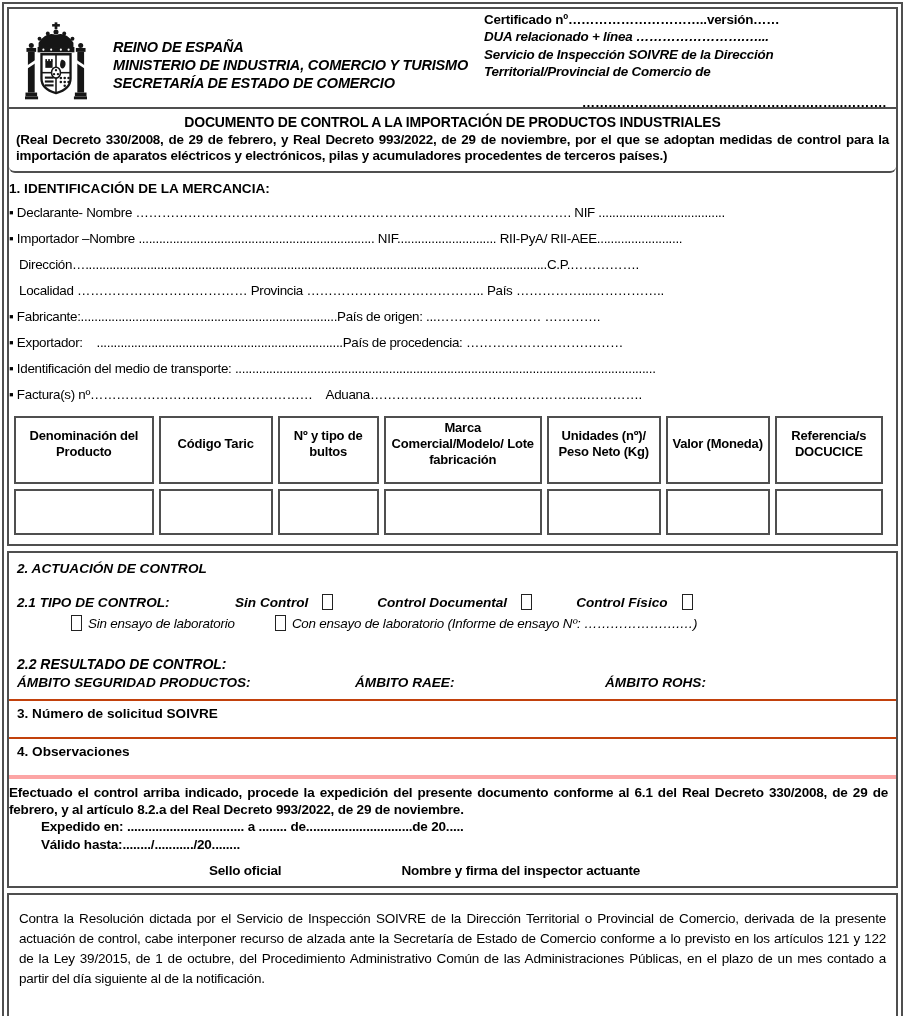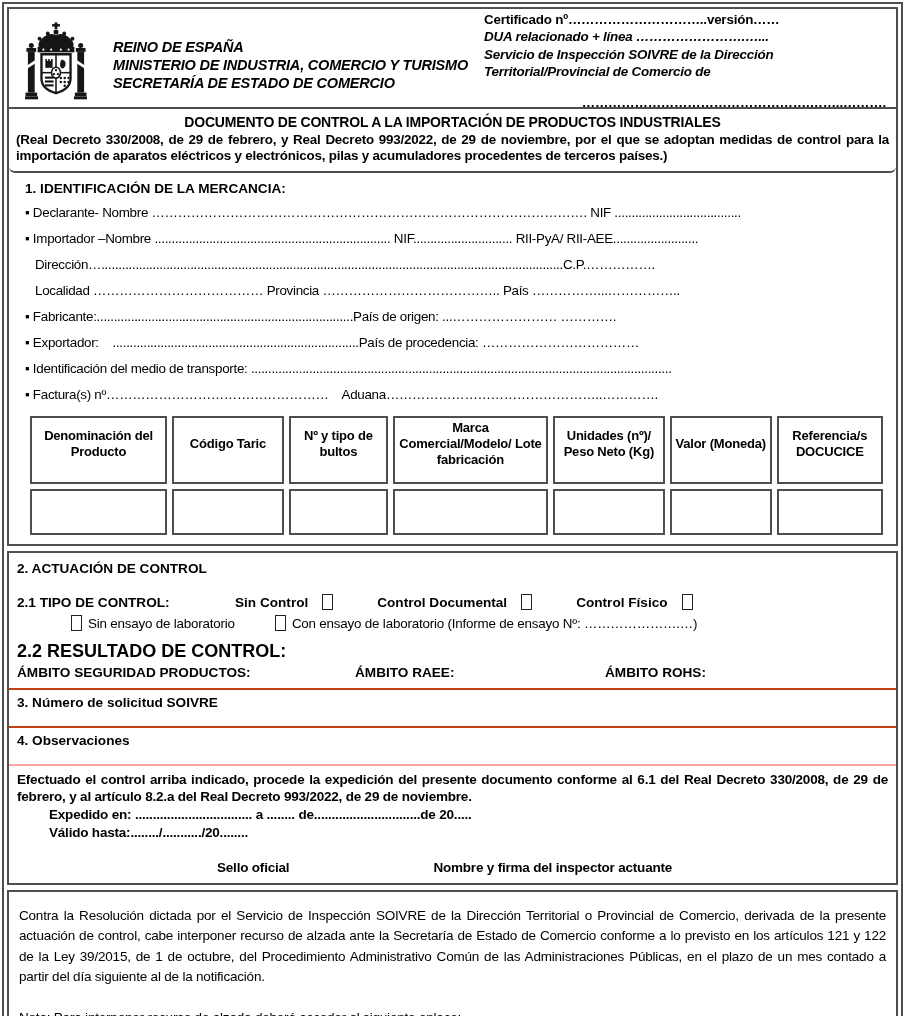--- a/index.html
+++ b/index.html
@@ -29,50 +29,50 @@
   .certblock { margin-left: auto; width: 402px; font-size: 13.4px; font-weight: bold; line-height: 1.3; letter-spacing: -0.2px; }
   .certblock .it { font-style: italic; }
   .cert-dots { margin-top: 13px; text-align: right; font-style: normal; }
 
   
   .titlebox { padding: 5px 7px 6px 7px; border-bottom: 2px solid #4f4f4f; border-radius: 6px; }
   .doc-title { text-align: center; font-weight: bold; font-size: 14px; letter-spacing: -0.2px; }
   .doc-subtitle { margin-top: 2px; font-weight: bold; font-size: 13.4px; line-height: 1.22; text-align: justify; letter-spacing: -0.2px; }
 
   
-  .sec1 { padding: 8px 8px 4px 16px; }
+  .sec1 { padding: 8px 8px 4px 0; }
   .sec1-h { font-weight: bold; font-size: 13.6px; margin-bottom: 4px; }
   .fline { font-size: 13.4px; line-height: 26px; white-space: pre-wrap; letter-spacing: -0.3px; overflow: hidden; height: 26px; }
   .fline.indent { padding-left: 10px; }
 
   table.prod { width: 100%; border-collapse: separate; border-spacing: 5px 5px; margin-top: 3px; }
   table.prod th, table.prod td { border: 2px solid #4f4f4f; background: #fff; }
   table.prod th { height: 66px; font-size: 13px; font-weight: bold; text-align: center; vertical-align: middle; padding: 2px 3px 14px 3px; letter-spacing: -0.2px; line-height: 1.25; }
   table.prod th.ital { }
   table.prod td { height: 46px; }
 
   
-  .sec2 { padding: 8px 4px 6px 8px; }
+  .sec2 { padding: 8px 4px 6px 8px; font-style: italic; }
   .sec2-h { font-weight: bold; font-size: 13.6px; margin-bottom: 18px; }
   .tipo-row { display: flex; align-items: center; font-weight: bold; font-size: 13.6px; }
   .tipo-label { width: 218px; }
   .tipo-row .opt { display: flex; align-items: center; margin-right: 44px; }
   .cb { display: inline-block; width: 11px; height: 16px; border: 1.5px solid #222; background: #fff; margin-left: 14px; }
   .cb.lead { margin-left: 0; margin-right: 6px; }
   .ensayo-row { display: flex; align-items: center; font-size: 13.4px; margin: 5px 0 0 54px; letter-spacing: -0.2px; }
   .ensayo-row .opt { display: flex; align-items: center; margin-right: 40px; }
-  .res-h { font-weight: bold; font-size: 18px; margin-top: 8px; line-height: 1.35; }
+  .res-h { font-weight: bold; font-size: 14px; margin-top: 24px; line-height: 1.35; }
   .ambitos { display: flex; font-weight: bold; font-size: 13.6px; line-height: 1.35; }
   .amb1 { width: 338px; } .amb2 { width: 250px; }
 
   .sec3, .sec4 { border-top: 2px solid #c2410c; padding: 5px 8px; height: 38px; font-weight: bold; font-size: 13.6px; }
-  .exped { border-top: 2px solid #fca5a5; padding: 5px 8px 8px 8px; font-weight: bold; font-size: 13.5px; letter-spacing: -0.2px; }
+  .exped { border-top: 4px solid #fca5a5; padding: 5px 8px 8px 0; font-weight: bold; font-size: 13.5px; letter-spacing: -0.2px; }
   .exped .para { line-height: 1.28; text-align: justify; }
   .exped .line { line-height: 1.35; white-space: pre-wrap; margin-left: 32px; }
-  .sello-row { display: flex; margin-top: 18px; gap: 24px; }
+  .sello-row { display: flex; margin-top: 8px; }
   .sello { margin-left: 200px; }
   .firma { margin-left: 120px; }
 
   
   .foot { padding: 14px 10px 16px 10px; font-size: 13.5px; letter-spacing: -0.2px; }
   .foot .para { text-align: justify; line-height: 1.5; }
   .foot .note { margin-top: 21px; line-height: 1.5; }
 </style>
 </head>
 <body>

